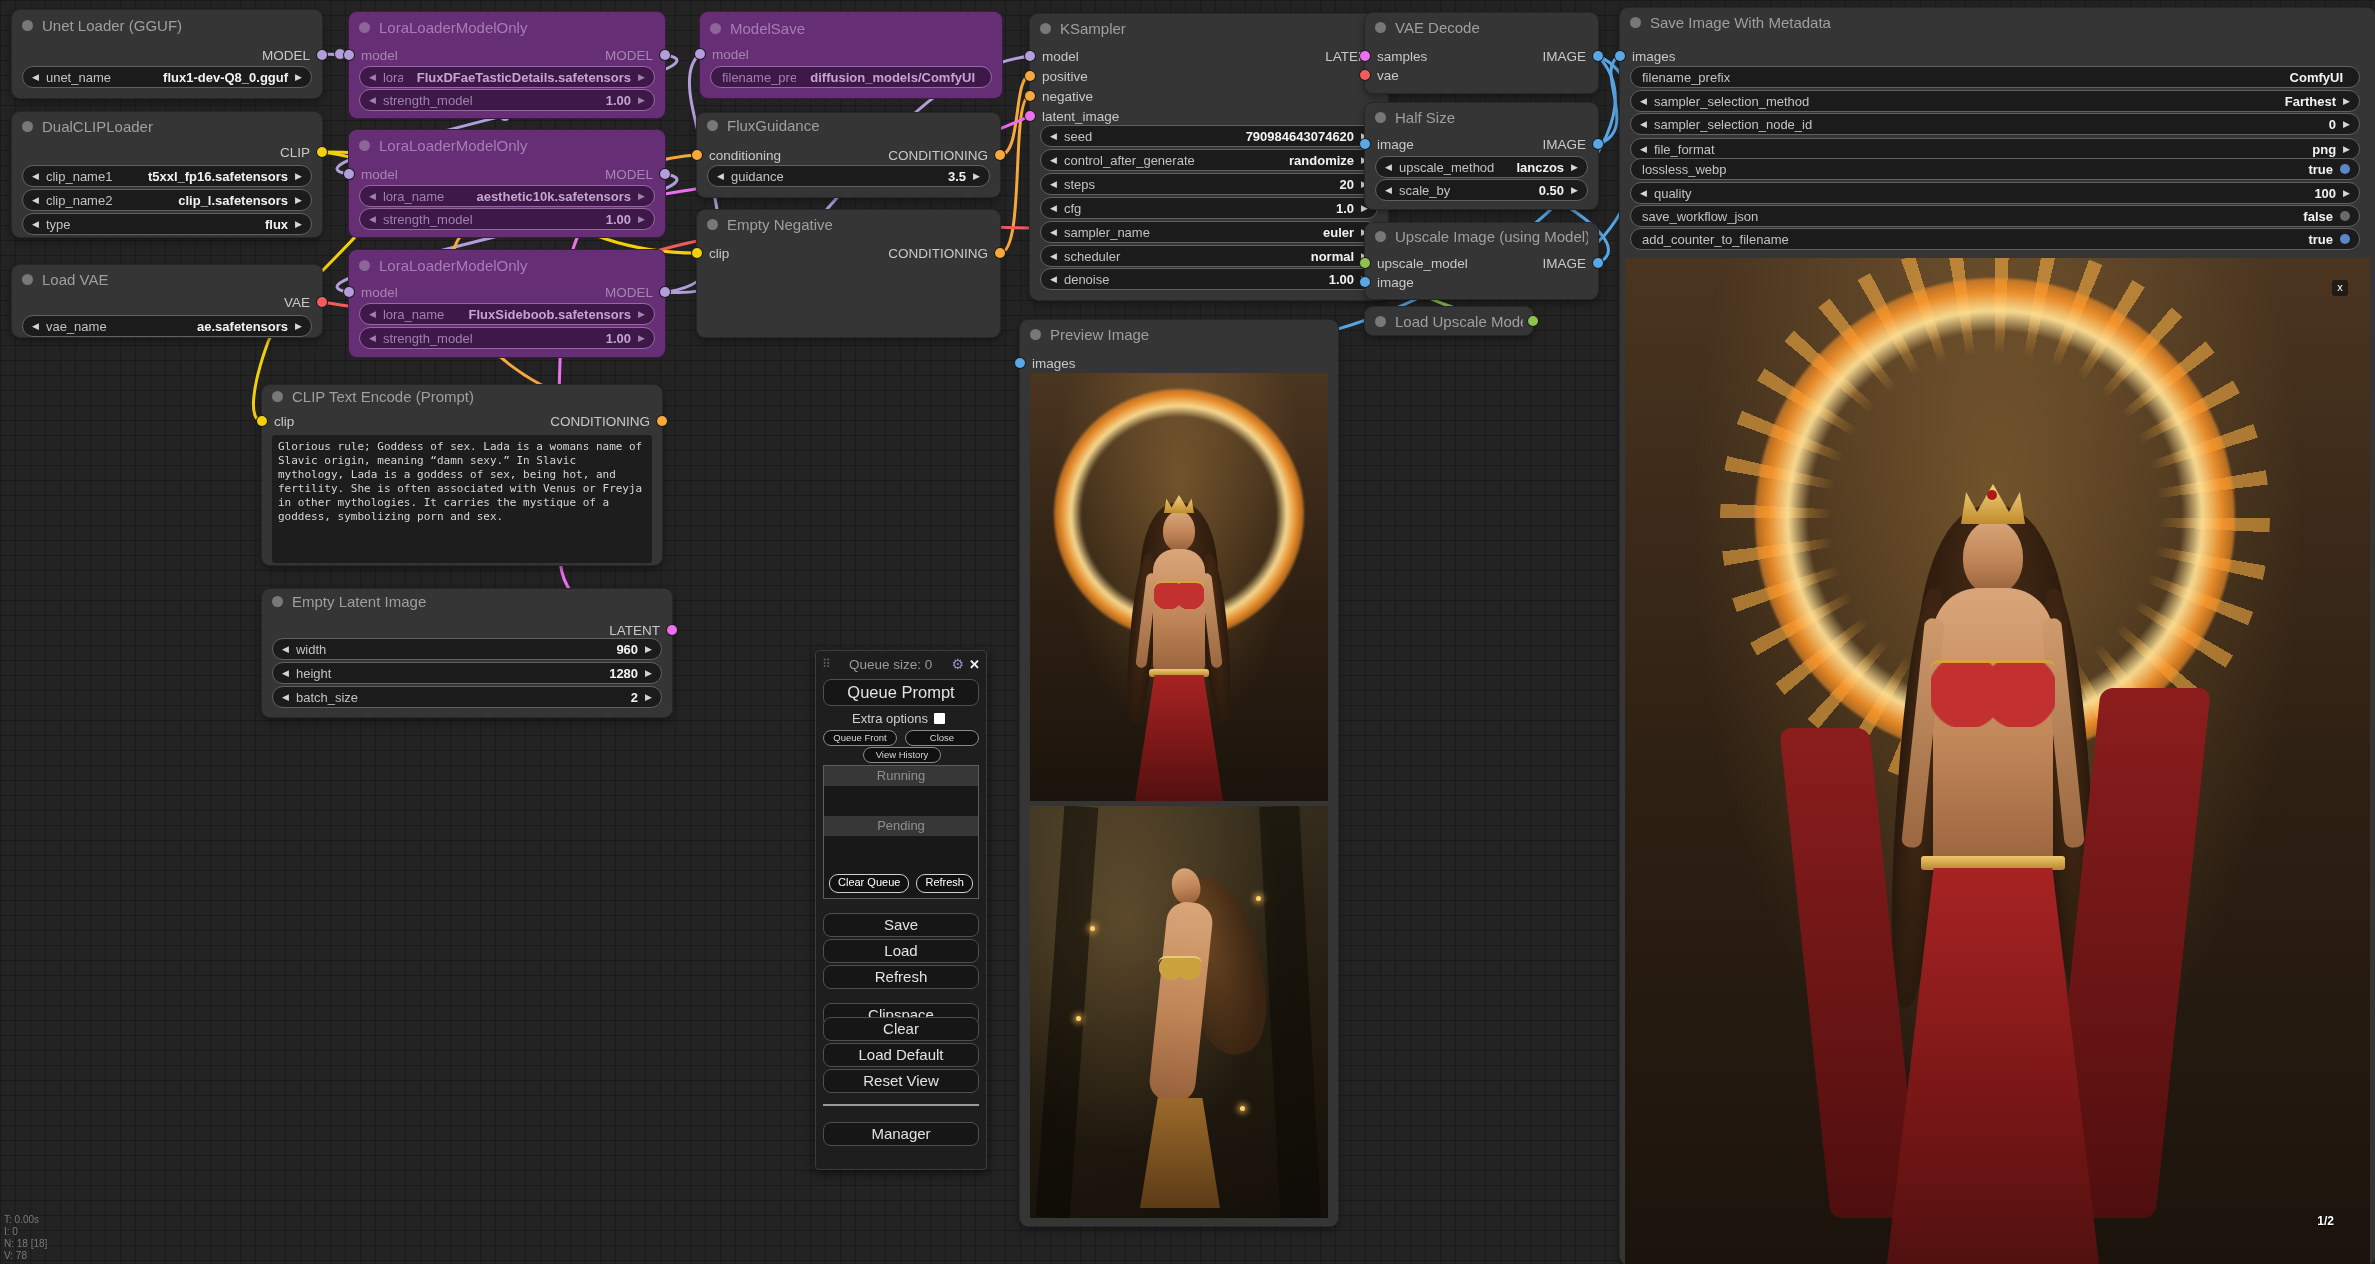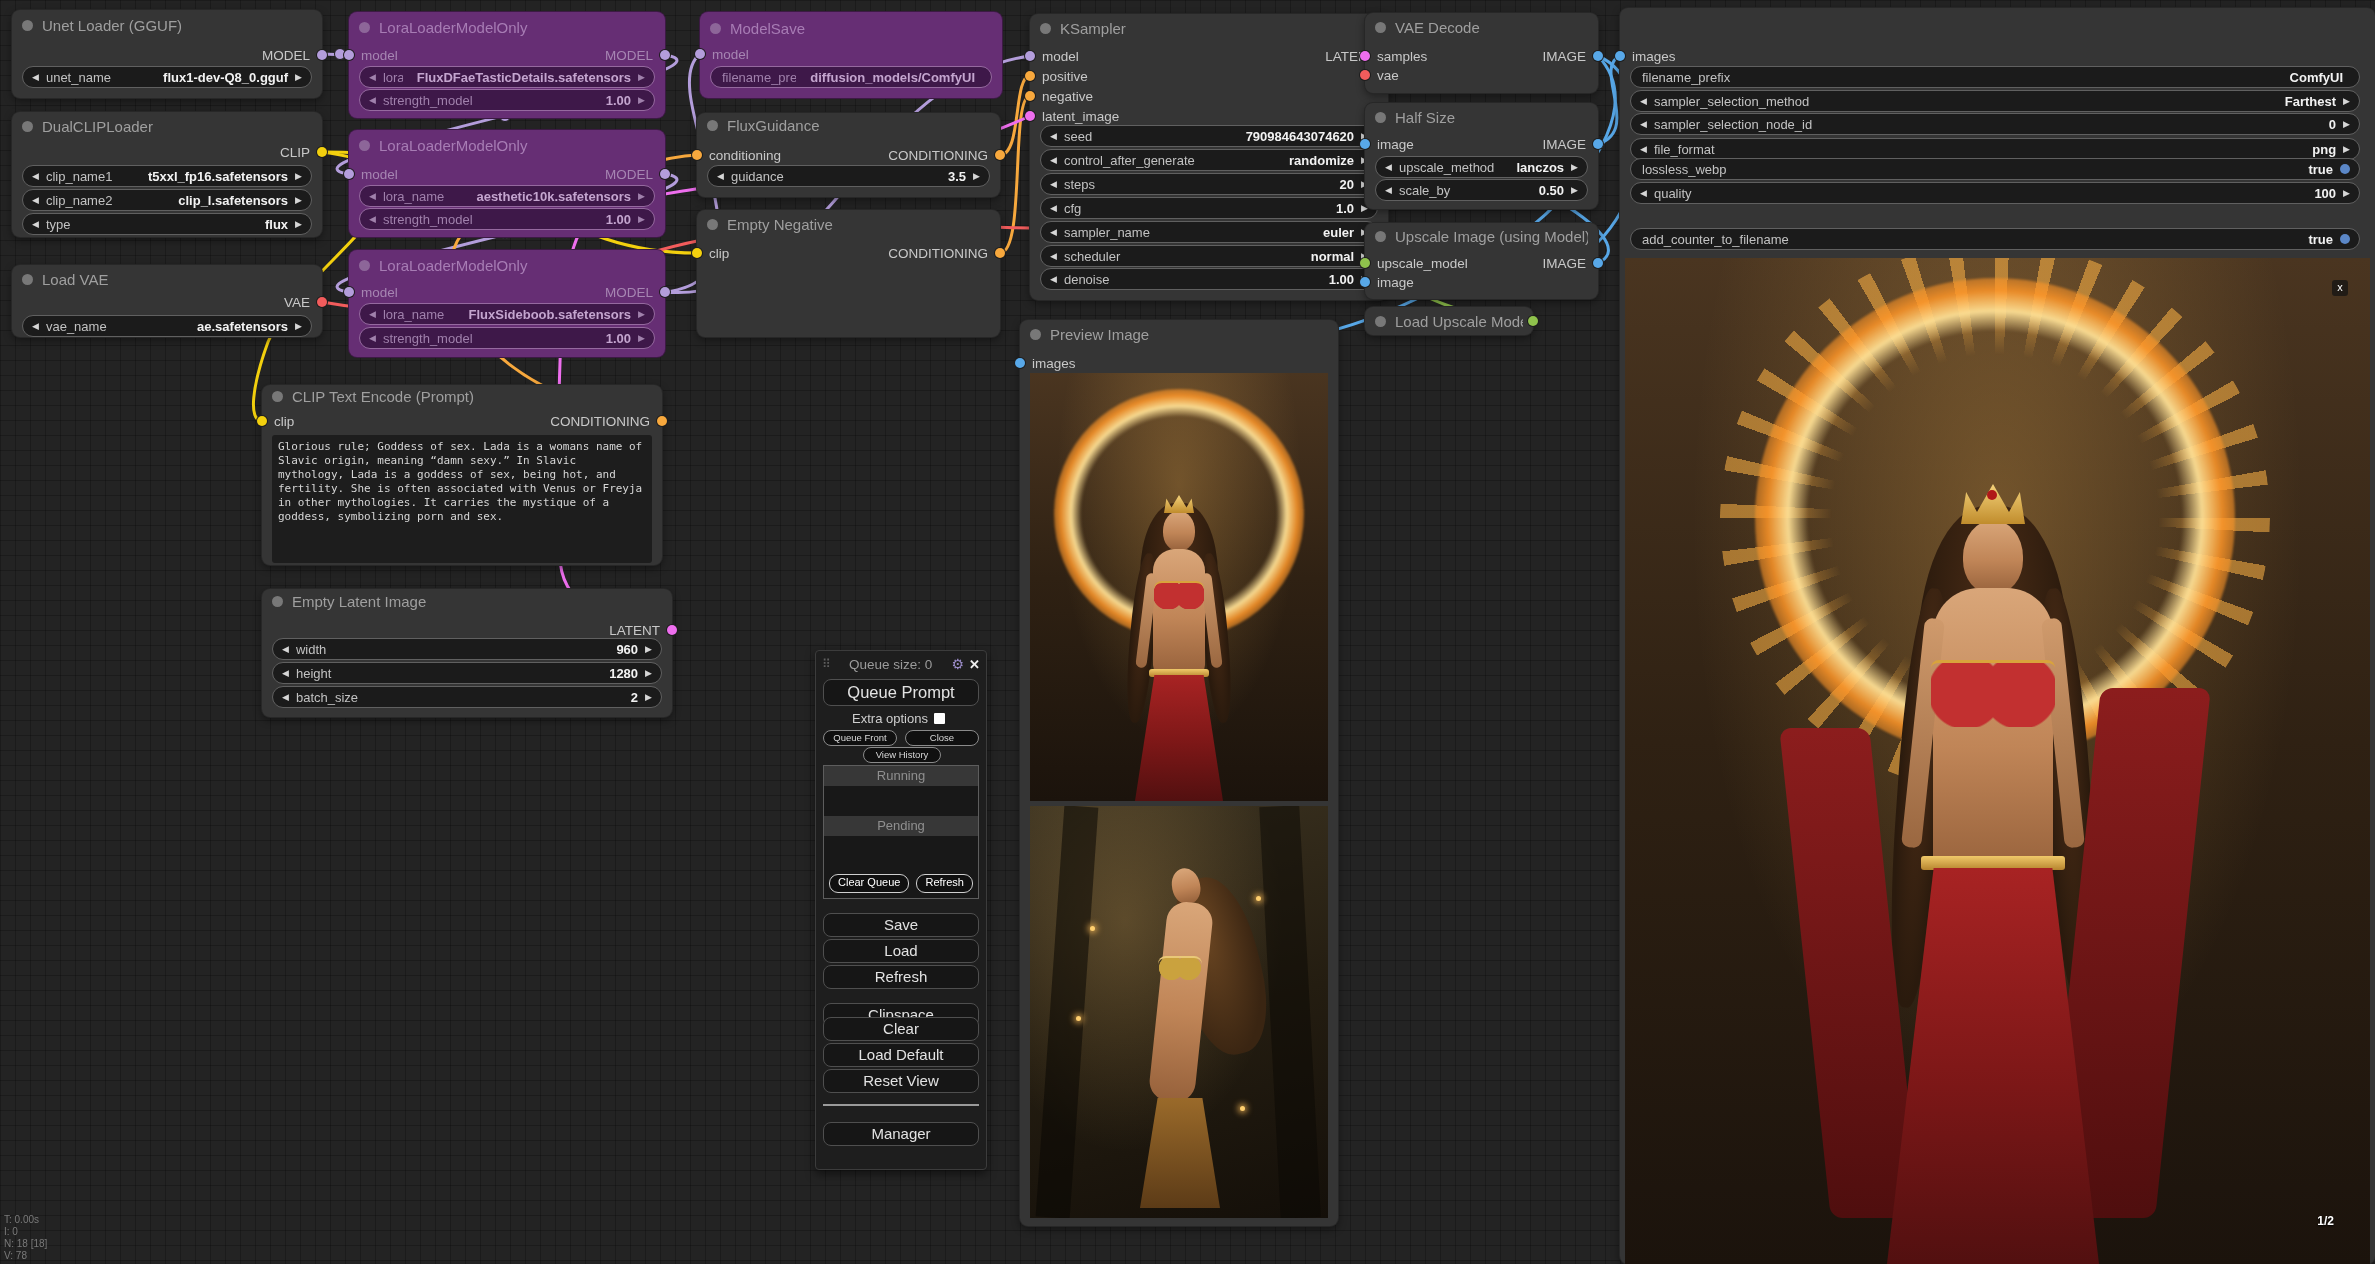--- a/index.html
+++ b/index.html
@@ -562,20 +562,24 @@
 
 <div class="node collapsed" style="left:1365px;top:307px;width:168px;height:28px">
   <div class="title">
         <span class="tdot"></span>
         <span>Load Upscale Model</span>
       </div>
   <span class="pdot c-upmodel" style="position:absolute;right:-5px;top:9px"></span>
 </div>
 
 <div class="node" style="left:1620px;top:8px;width:755px;height:1256px">
+  <div class="title" style="top:6px">
+        <span class="tdot"></span>
+        <span>Save Image With Metadata</span>
+      </div>
   <div class="port in" style="top:40px">
         <span class="pdot c-image"></span>
         <span>images</span>
       </div>
   <div class="widget noarrow" style="top:58px;right:15px">
         <span class="wl">filename_prefix</span>
         <span class="wv">ComfyUI</span>
       </div>
   <div class="widget" style="top:82px;right:15px">
         <span class="arr">◀</span>
@@ -598,20 +602,25 @@
   <div class="widget noarrow" style="top:150px;right:15px">
         <span class="wl">lossless_webp</span>
         <span class="wv">true</span>
         <span class="tgl on"></span>
       </div>
   <div class="widget" style="top:174px;right:15px">
         <span class="arr">◀</span>
         <span class="wl">quality</span>
         <span class="wv">100</span>
         <span class="arr">▶</span>
+      </div>
+  <div class="widget noarrow" style="top:197px;right:15px">
+        <span class="wl">save_workflow_json</span>
+        <span class="wv">false</span>
+        <span class="tgl off"></span>
       </div>
   <div class="widget noarrow" style="top:220px;right:15px">
         <span class="wl">add_counter_to_filename</span>
         <span class="wv">true</span>
         <span class="tgl on"></span>
       </div>
 
   <div class="photo" style="left:5px;top:250px;width:745px;height:1006px">
     <div class="ph-bg-warm"></div>
     <div class="rays" style="left:95px;top:-15px;width:550px;height:550px"></div>

